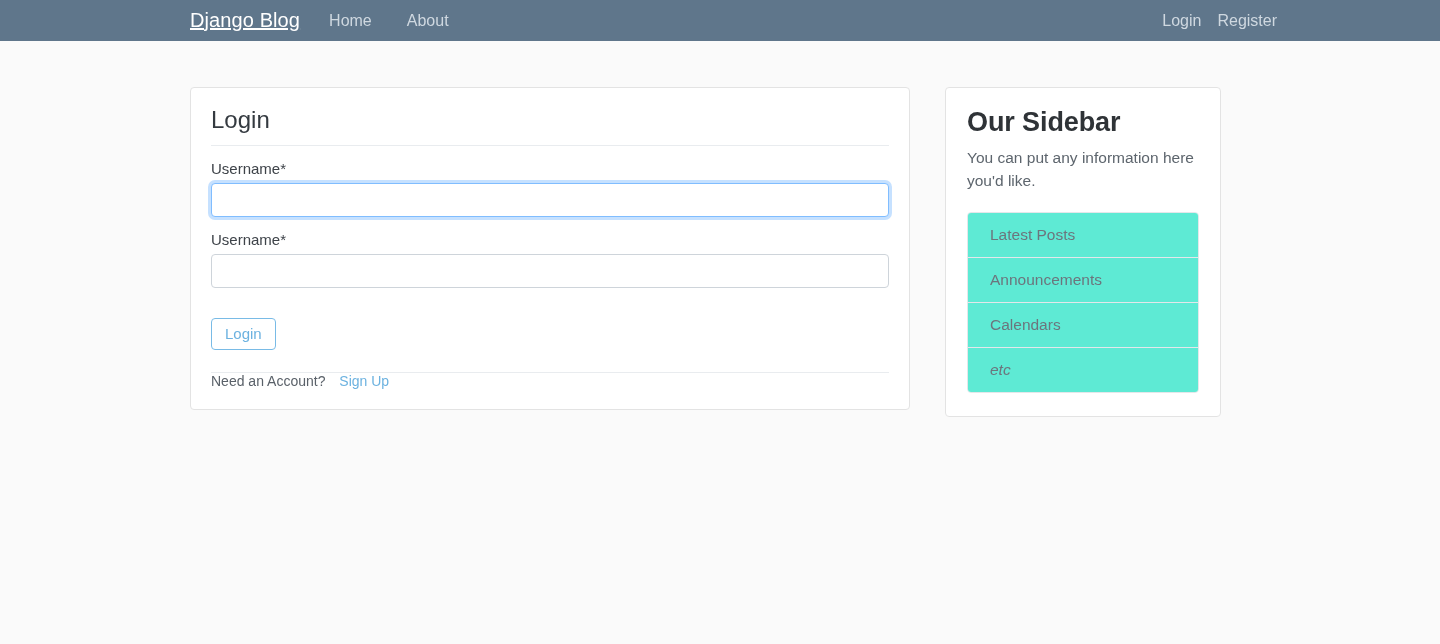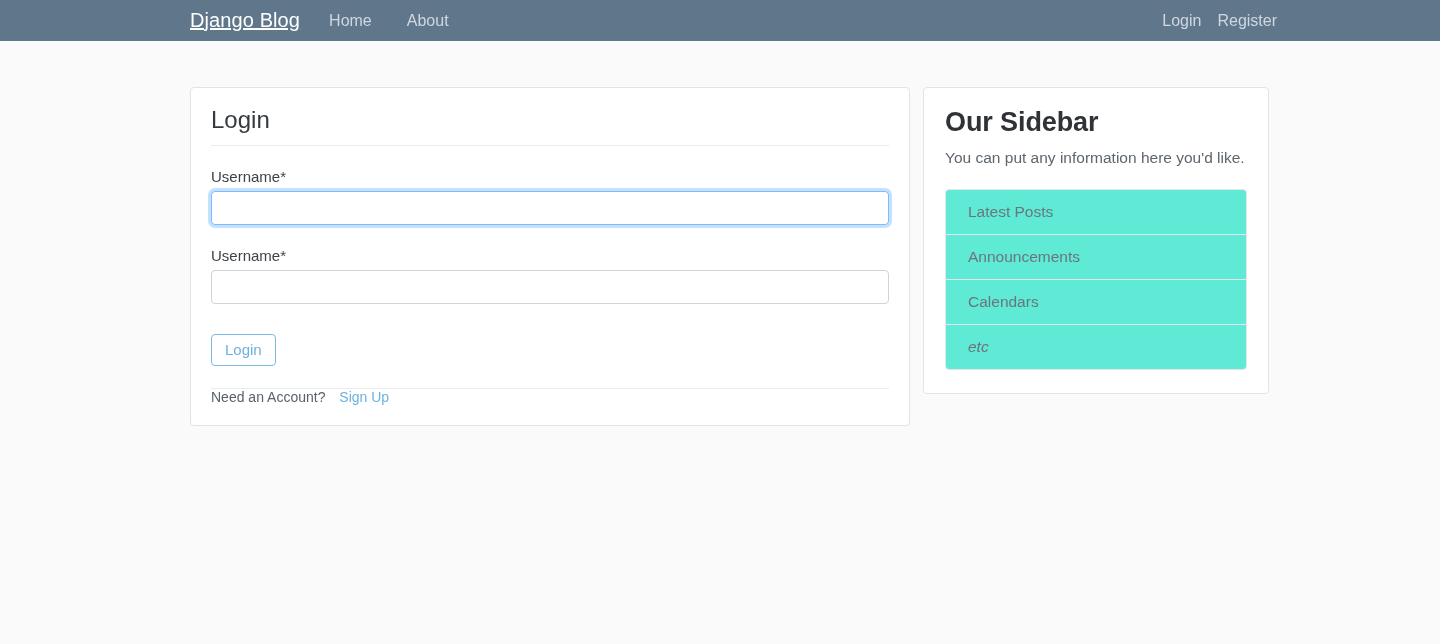--- a/index.html
+++ b/index.html
@@ -71,21 +71,21 @@
   .form-legend {
     font-size: 24px;
     font-weight: 400;
     color: #343a40;
     margin: 0;
     padding: 0 0 10px 0;
     line-height: 1.2;
     border-bottom: 1px solid #e9ecef;
   }
   .form-group {
-    margin-top: 22px;
+    margin-top: 14px;
   }
   .form-label {
     display: block;
     font-size: 15px;
     color: #3e4349;
     margin-bottom: 6px;
   }
   .form-control {
     display: block;
     width: 100%;
@@ -127,22 +127,22 @@
   }
   .signup-link {
     color: #6cb2e0;
     text-decoration: none;
     margin-left: 10px;
     font-size: 14px;
   }
 
   
   .sidebar-wrap {
-    margin-left: 13px;
-    width: 346px;
+    margin-left: 35px;
+    width: 276px;
   }
   .sidebar-card {
     background: #ffffff;
     border: 1px solid #e3e3e3;
     border-radius: 4px;
     padding: 18px 21px 23px 21px;
     box-sizing: border-box;
   }
   .sidebar-title {
     margin: 0;

